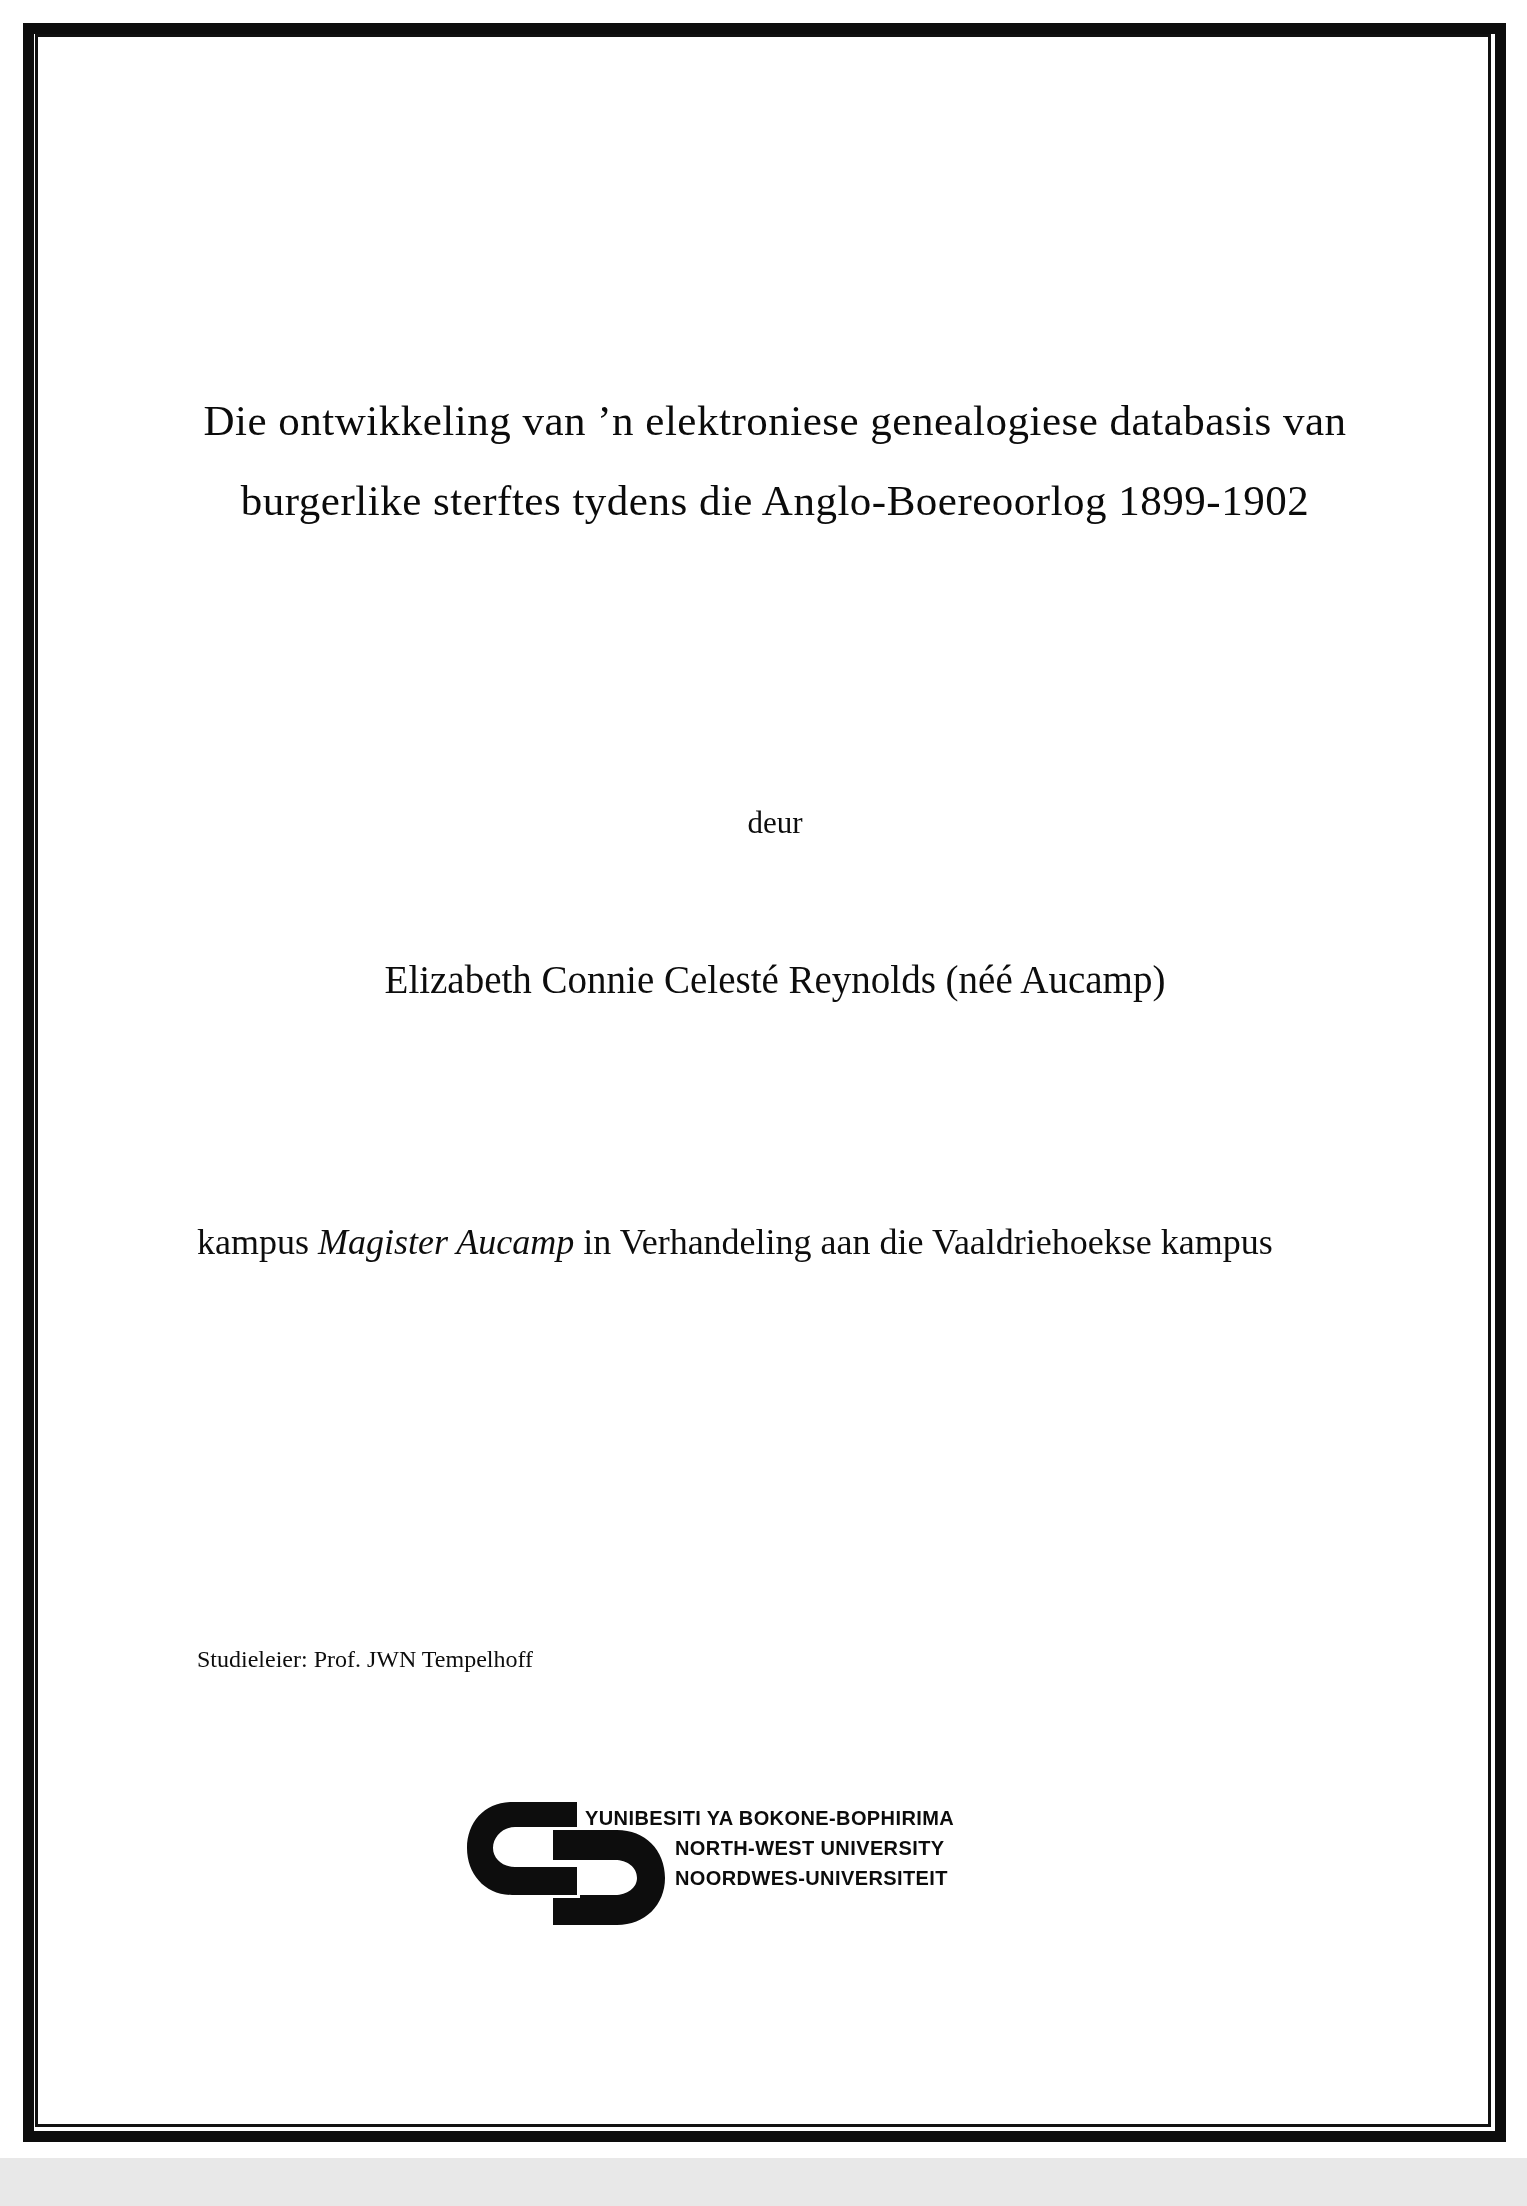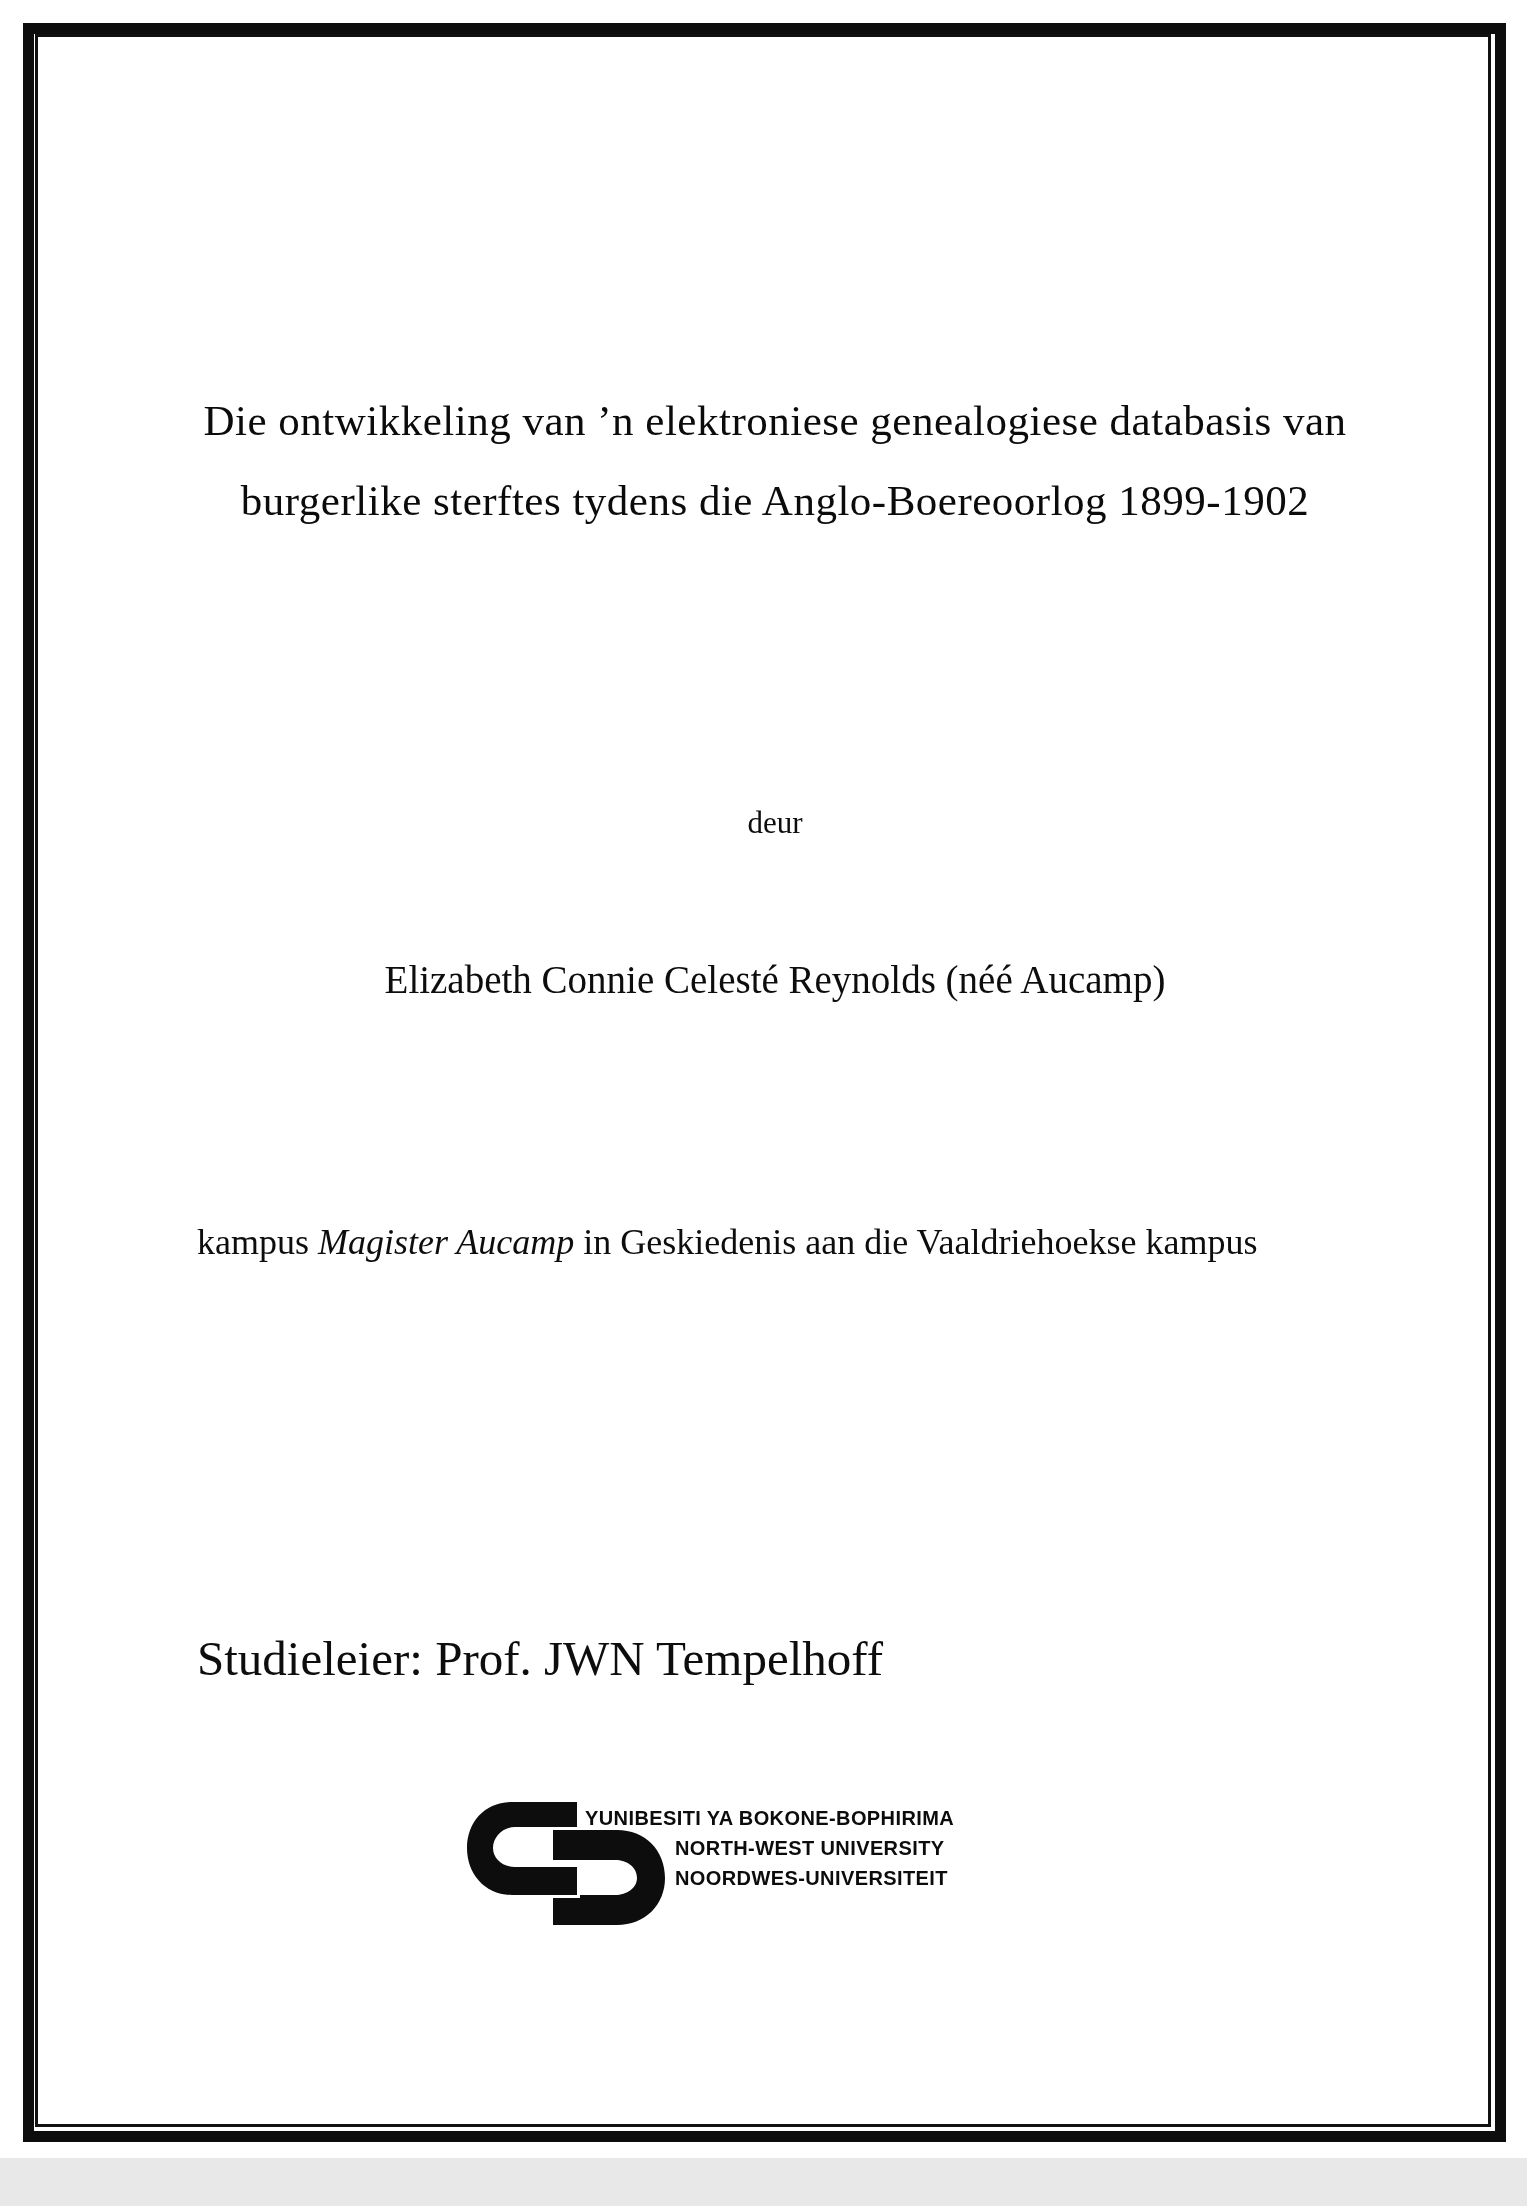--- a/index.html
+++ b/index.html
@@ -62,21 +62,21 @@
   }
   .submission-line-justified {
     text-align: justify;
     text-align-last: justify;
   }
   .italic { font-style: italic; }
   .supervisor-block {
     position: absolute;
     left: 197px; top: 1640px;
     width: 900px;
-    font-size: 49px;
+    font-size: 24px;
     line-height: 38px;
   }
   .logo-mark {
     position: absolute;
     left: 467px; top: 1802px;
     width: 198px; height: 125px;
   }
   .logo-text {
     position: absolute;
     left: 585px; top: 1803px;
@@ -101,21 +101,21 @@
   <div class="title-block">
     <div>Die ontwikkeling van ’n elektroniese genealogiese databasis van</div>
     <div>burgerlike sterftes tydens die Anglo-Boereoorlog 1899-1902</div>
   </div>
 
   <div class="byline">deur</div>
 
   <div class="author-line">Elizabeth Connie Celesté Reynolds (néé Aucamp)</div>
 
   <div class="submission-block">
-    <div><span>kampus </span><span class="italic">Magister Aucamp</span><span> in Geskiedenis aan die Vaaldriehoekse kampus</span></div>
+    <div><span>kampus </span><span class="italic">Magister Aucamp</span><span> in Verhandeling aan die Vaaldriehoekse kampus</span></div>
   </div>
 
   <div class="supervisor-block">
     <div>Studieleier: Prof. JWN Tempelhoff</div>
   </div>
 
   <svg class="logo-mark" viewBox="0 0 198 125" xmlns="http://www.w3.org/2000/svg" aria-hidden="true">
 
     <path fill="#0d0d0d" d="M 86 28 L 150 28 C 178 28 198 48 198 76 C 198 103 178 123 150 123 L 86 123 L 86 93 L 148 93 C 160 93 170 86 170 76 C 170 65 160 58 148 58 L 86 58 Z"></path>
 

